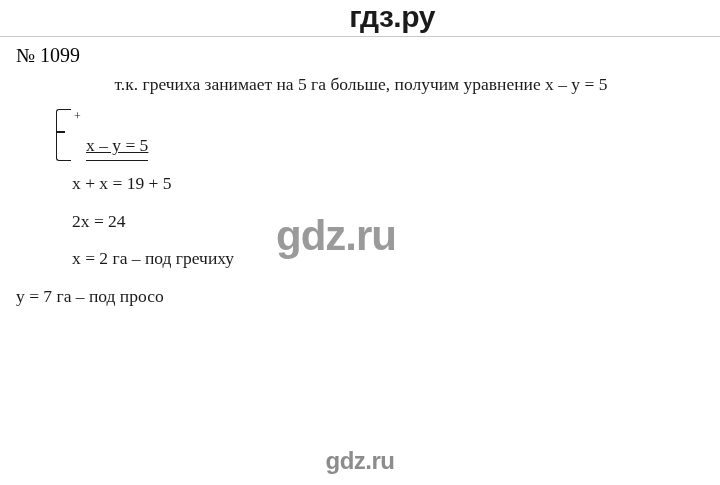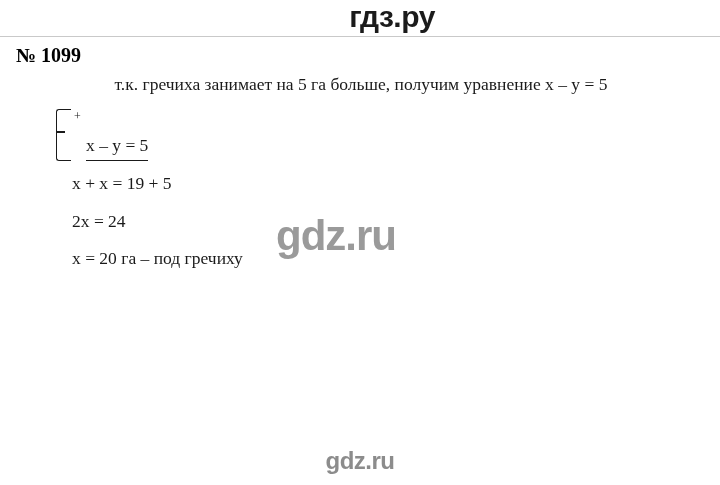--- a/index.html
+++ b/index.html
@@ -40,21 +40,21 @@
     left: 0;
     width: 720px;
     height: 1px;
     background: #c9c9c9;
   }
   .task-number {
     position: absolute;
     top: 44px;
     left: 16px;
     font-family: "Liberation Serif", serif;
-    font-weight: bold;
+    font-weight: normal;
     font-size: 20px;
     color: #000;
   }
   .content {
     position: absolute;
     top: 72px;
     left: 16px;
     width: 692px;
     font-size: 17.5px;
     line-height: 1.45;
@@ -104,20 +104,21 @@
     font-size: 12px;
     width: 12px;
     display: inline-block;
     position: relative;
     top: 1px;
   }
   .eq-underline {
     border-bottom: 1.4px solid #1a1a1a;
     padding-bottom: 1px;
     display: inline-block;
+    text-decoration: underline;
   }
   .indent-line {
     margin: 0 0 12px 56px;
   }
   .indent-line.first {
     margin-top: 12px;
   }
   
   .watermark {
     position: absolute;
@@ -167,22 +168,23 @@
         </div>
         <div class="sys-row">
           <span class="plus-sign"></span>
           <span class="eq-underline">х – у = 5</span>
         </div>
       </div>
     </div>
 
     <p class="indent-line first">х + х = 19 + 5</p>
     <p class="indent-line">2х = 24</p>
-    <p class="indent-line">х = 20 га – под гречиху</p>
+    <p class="indent-line">х = 2 га – под гречиху</p>
 
+    <p class="para">у = 7 га – под просо</p>
 
   </div>
 
   <div class="watermark">gdz.ru</div>
 
   <div class="logo-bottom">gdz.ru</div>
 
 </div>
 
 </body></html>

